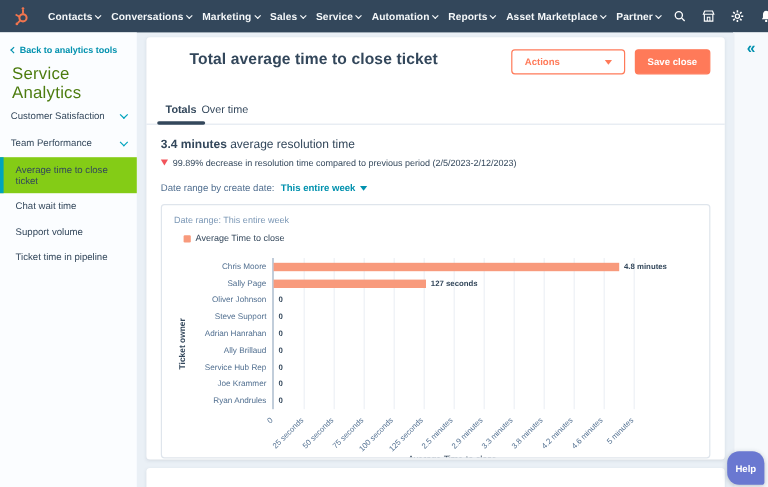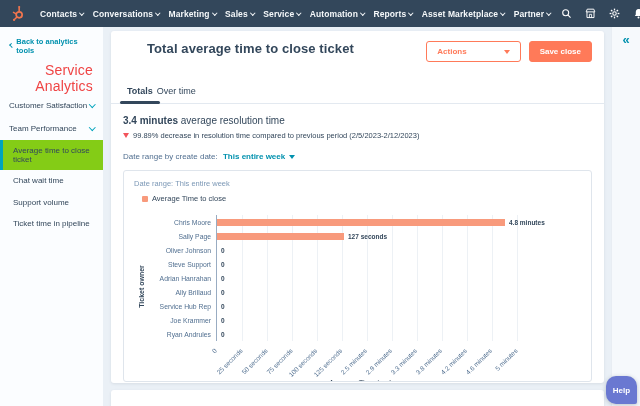--- a/index.html
+++ b/index.html
@@ -18,25 +18,25 @@
   }
   .logo { width:17px; height:17px; flex:none; margin-right:4px; }
   .nav-item { display:flex; align-items:center; gap:3px; font-size:8.5px; font-weight:bold;
     letter-spacing:.1px; white-space:nowrap; cursor:pointer; }
   .cv { display:inline-block; width:3.5px; height:3.5px; border-right:1.2px solid currentColor;
     border-bottom:1.2px solid currentColor; transform:rotate(45deg); margin-top:-2px; }
   .nav-right { margin-left:auto; display:flex; align-items:center; gap:11px; }
   .nav-ic { width:13px; height:13px; display:block; cursor:pointer; }
   
   .shell { display:flex; height:379px; }
-  .sidebar { width:103px; flex:none; background:#fbfdff; }
+  .sidebar { width:114px; flex:none; background:#fbfdff; }
   .back { display:flex; align-items:center; gap:3px; padding:10px 10px 0; color:#0091ae;
     font-size:7.5px; font-weight:bold; cursor:pointer; }
   .back .cv { transform:rotate(135deg); border-color:#0091ae; margin-top:0; }
-  .sb-title { padding:7px 10px 0; font-size:14px; letter-spacing:.2px; color:#ef4444;text-align:right; }
+  .sb-title { padding:7px 10px 0; font-size:14px; letter-spacing:.2px; color:#4d7c0f; }
   .sb-sec { display:flex; align-items:center; justify-content:space-between; padding:7px 9px;
     font-size:8px; color:#33475b; cursor:pointer; }
   .sb-sec:first-of-type { margin-top:20px; }
   .sb-sec .cv { border-color:#00a4bd; width:4.5px; height:4.5px; }
   .sb-item { padding:6px 8px 6px 13px; font-size:8px; color:#33475b; cursor:pointer; line-height:1.15; }
   .sb-item.sel { background:#84cc16; border-left:3px solid #00a4bd; padding-left:10px; }
   
   .main { flex:1; display:flex; min-width:0; }
   .main-col { flex:1; display:flex; flex-direction:column; padding:4px 7px 0 8px; gap:7px; min-width:0; }
   .card1 { height:352px; background:#fff; border-radius:3px; box-shadow:0 1px 3px rgba(45,62,80,.10);

